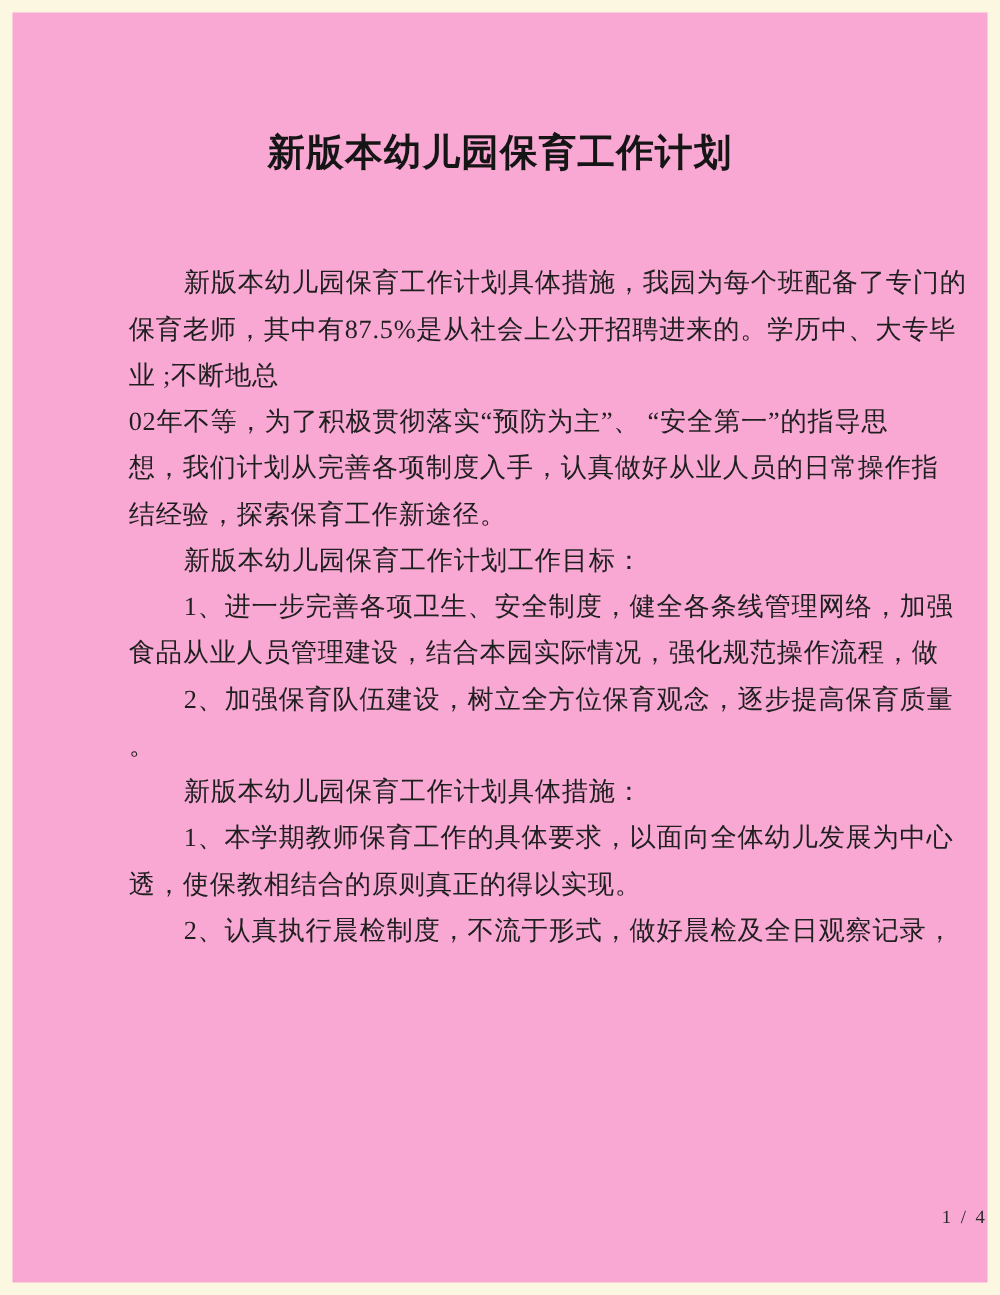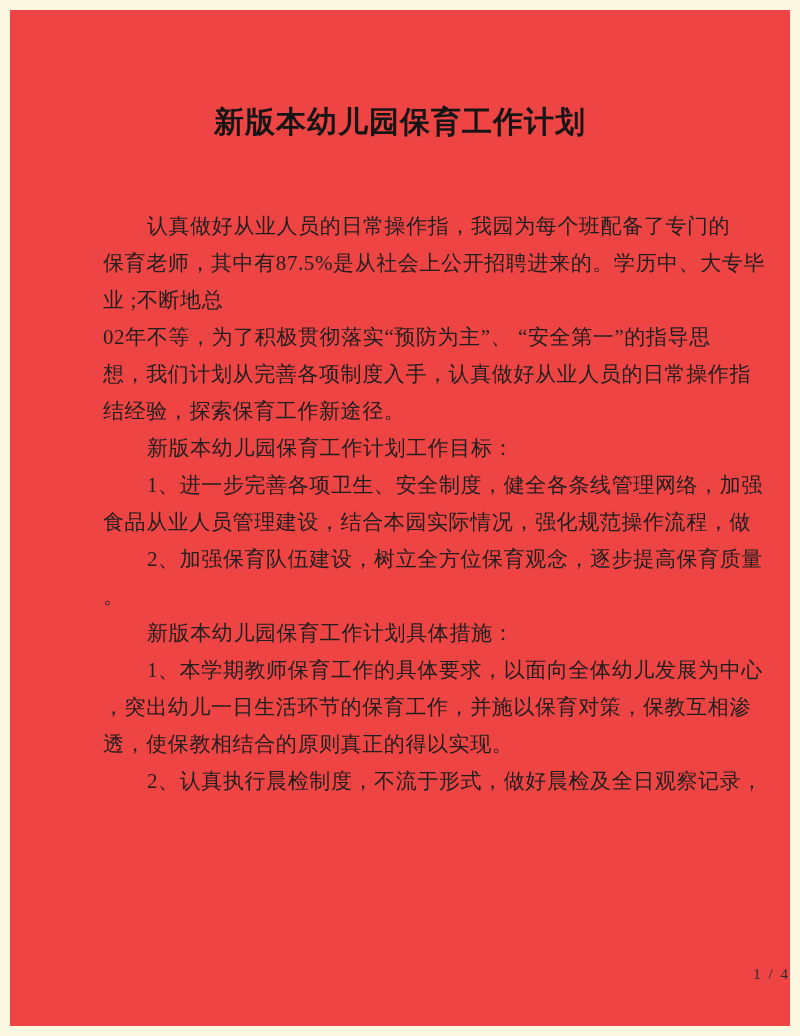--- a/index.html
+++ b/index.html
@@ -8,21 +8,21 @@
       height: 1036px;
       overflow: hidden;
       font-family: "Liberation Serif", "DejaVu Serif", serif;
     }
     body { background: #fbf7e0; position: relative; }
 
     .paper {
       position: absolute;
       left: 10px; top: 10px;
       width: 780px; height: 1016px;
-      background: #ef4444;
+      background: #f9a8d4;
     }
 
     .doc-title {
       position: absolute;
       left: 0; top: 92px;
       width: 780px;
       text-align: center;
       font-size: 30px;
       font-weight: bold;
       letter-spacing: 1px;
@@ -57,34 +57,33 @@
     }
   </style>
 </head>
 <body>
 
 <div class="paper">
 
   <div class="doc-title">新版本幼儿园保育工作计划</div>
 
   <div class="doc-body">
-    <div class="line indent">认真做好从业人员的日常操作指，我园为每个班配备了专门的</div>
+    <div class="line indent">新版本幼儿园保育工作计划具体措施，我园为每个班配备了专门的</div>
     <div class="line">保育老师，其中有87.5%是从社会上公开招聘进来的。学历中、大专毕</div>
     <div class="line">业 ;不断地总</div>
     <div class="line">02年不等，为了积极贯彻落实“预防为主”、 “安全第一”的指导思</div>
     <div class="line">想，我们计划从完善各项制度入手，认真做好从业人员的日常操作指</div>
     <div class="line">结经验，探索保育工作新途径。</div>
     <div class="line indent">新版本幼儿园保育工作计划工作目标：</div>
     <div class="line indent">1、进一步完善各项卫生、安全制度，健全各条线管理网络，加强</div>
     <div class="line">食品从业人员管理建设，结合本园实际情况，强化规范操作流程，做</div>
     <div class="line indent">2、加强保育队伍建设，树立全方位保育观念，逐步提高保育质量</div>
     <div class="line">。</div>
     <div class="line indent">新版本幼儿园保育工作计划具体措施：</div>
     <div class="line indent">1、本学期教师保育工作的具体要求，以面向全体幼儿发展为中心</div>
-    <div class="line">，突出幼儿一日生活环节的保育工作，并施以保育对策，保教互相渗</div>
     <div class="line">透，使保教相结合的原则真正的得以实现。</div>
     <div class="line indent">2、认真执行晨检制度，不流于形式，做好晨检及全日观察记录，</div>
   </div>
 
   <div class="doc-footer">
     <span>1 / 4</span>
   </div>
 
 </div>
 

